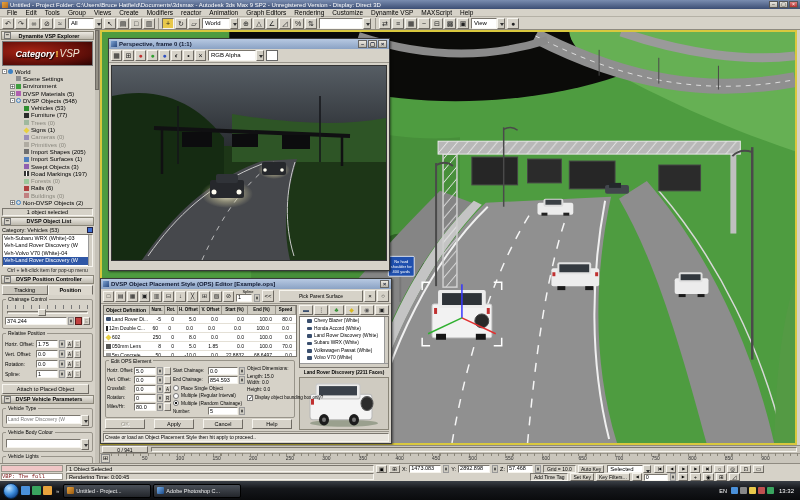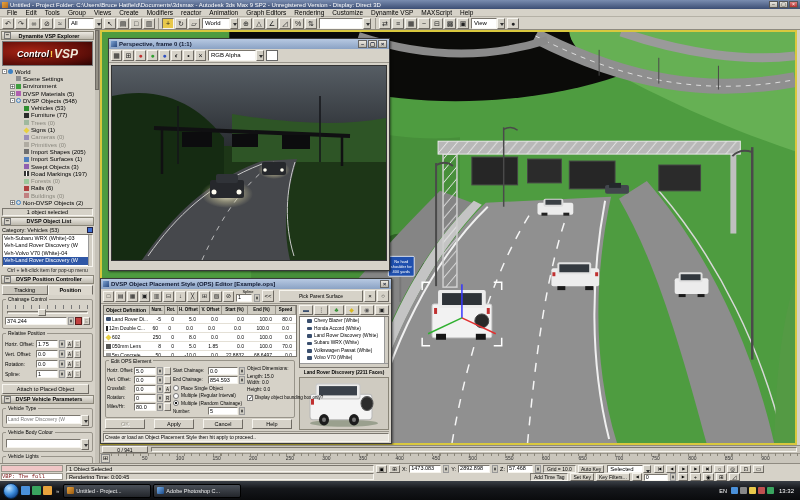--- a/index.html
+++ b/index.html
@@ -25,21 +25,21 @@
 
 #leftpanel{left:0;top:30px;width:100px;height:433px;background:#d6d2c8;border-right:1px solid #8f8b81;overflow:hidden;padding-right:4px}
 #lscroll{position:absolute;right:0;top:0;width:4px;height:100%;background:#c6c2b8}
 #lscroll .thumb{width:4px;height:60px;background:#938f85;border:1px solid #6e6a63}
 .rollh{height:9px;margin:1px 1px 0;background:linear-gradient(#ece9e2,#bcb8ad);border:1px solid #8a8679;display:flex;align-items:center;font-size:5.5px;font-weight:bold}
 .rollh .mini{width:7px;height:7px;border:1px solid #777;background:#d6d2c8;font-size:6px;line-height:5px;text-align:center;margin:0 2px}
 .rollh .rt{flex:1;text-align:center;padding-right:8px;white-space:nowrap;overflow:hidden}
 #logo{height:25px;margin:1px 2px;background:radial-gradient(ellipse at 30% 40%,#a82414,#5a0d08 70%,#2a0402);border:1px solid #777;color:#fff;display:flex;align-items:center;justify-content:center;gap:1px;overflow:hidden}
 #logo .d{font-size:9px;font-style:italic;font-weight:bold;text-shadow:1px 1px 1px #000}
 #logo .b{font-size:9px;color:#ffd24a;font-weight:bold}
-#logo .v{font-size:12px;font-style:italic;color:#f0e8d8;font-weight:bold}
+#logo .v{font-size:10px;font-style:italic;color:#f0e8d8;font-weight:normal}
 #tree{padding:1px 0 0 2px}
 .trw{height:7.3px;display:flex;align-items:center;white-space:nowrap;overflow:hidden}
 .trw[data-ind="1"]{padding-left:8px}
 .trw[data-ind="2"]{padding-left:16px}
 .trw[data-dim="true"] .tl{color:#8a887f}
 .exp{width:5px;height:5px;border:1px solid #888;background:#fff;font-size:5px;line-height:3px;text-align:center;margin-right:1px;flex:none}
 .exp:empty{visibility:hidden}
 .ticn{width:5px;height:5px;margin-right:2px;flex:none;background:#888}
 .tl{font-size:6px}
 .ticn[data-ic="world"]{background:#3f82c4;border-radius:50%}
@@ -801,21 +801,21 @@
     <div class="fld" data-name="ops-status-text">Create or load an Object Placement Style then hit apply to proceed..</div>
   </div>
 </div>
 
 <div id="leftpanel" class="abs" data-name="dynamite-vsp-panel">
   <div class="rollh" data-name="explorer-rollout-header">
     <span class="mini" data-name="collapse-icon">−</span>
     <span class="rt">Dynamite VSP Explorer</span>
   </div>
   <div id="logo" data-name="dynamite-vsp-logo">
-    <span class="d">Control</span>
+    <span class="d">Category</span>
       <span class="b">!</span>
       <span class="v">VSP</span>
   </div>
   <div id="tree">
     
   <div style="display: contents;">
       <div class="trw" data-name="tree-item" data-ind="0" data-dim="false">
         <span class="exp" data-name="expand-icon">-</span>
         <span class="ticn" data-name="tree-item-icon" data-ic="world"></span>
         <span class="tl" data-name="tree-item-label">World</span>

